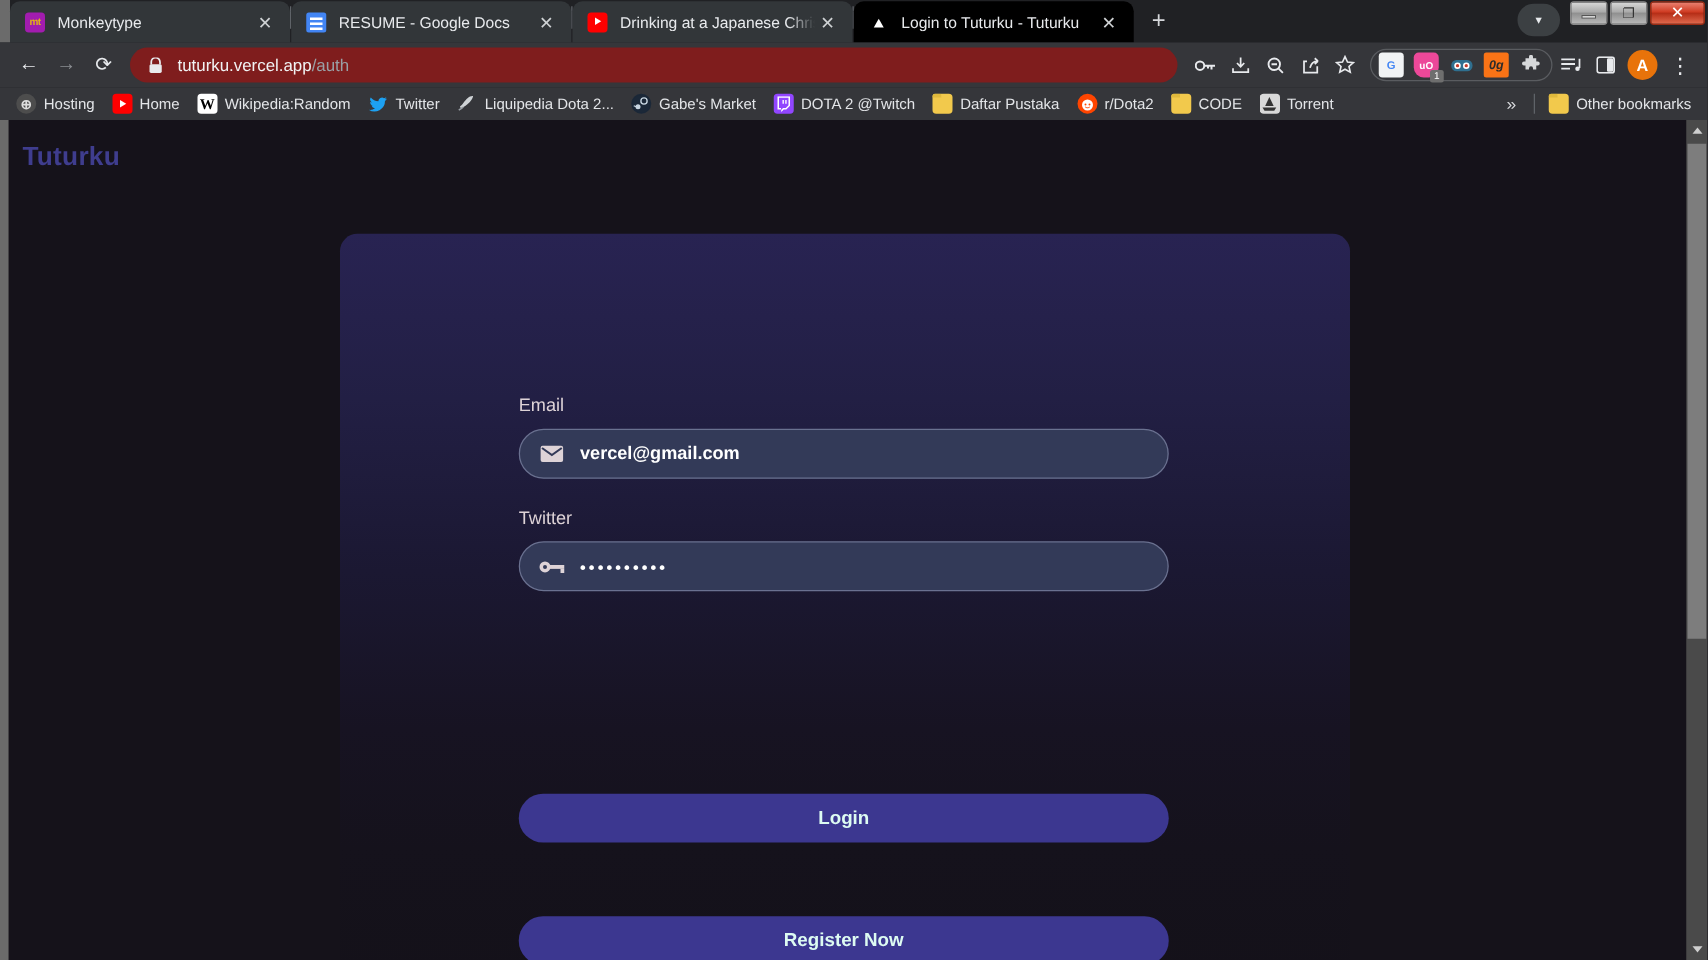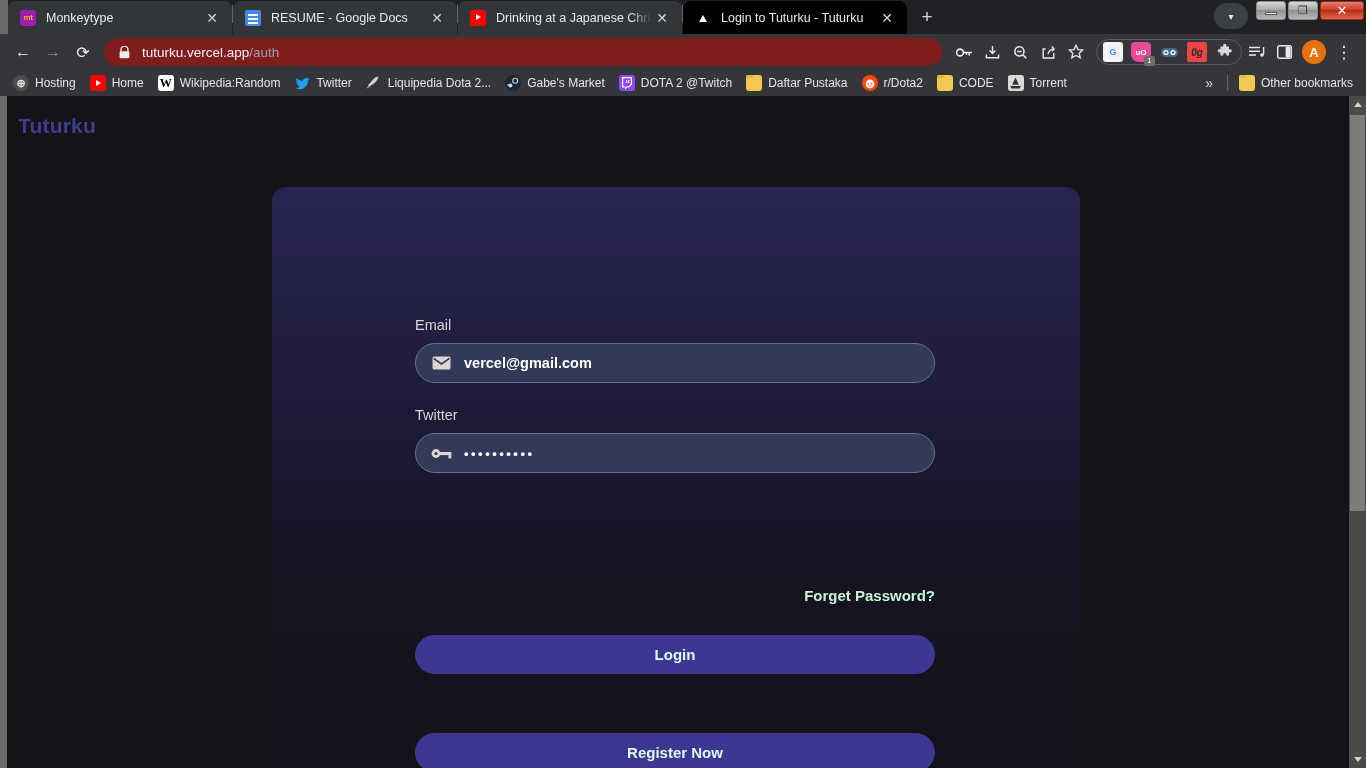--- a/index.html
+++ b/index.html
@@ -122,21 +122,21 @@
   #ext-group { display: flex; align-items: center; border: 1px solid #5a5c60; border-radius: 14px; padding: 0 2px; margin-left: 6px; height: 26px; }
   .extico { width: 20px; height: 20px; flex: 0 0 20px; margin: 0 4px; border-radius: 3px; position: relative;
             display: flex; align-items: center; justify-content: center; font-size: 9px; font-weight: bold; }
   .ext-gtrans { background: #f1f3f4; color: #4285f4; }
   .ext-ublock { background: #ec4899; border-radius: 4px 4px 8px 8px; color: #fff; font-size: 8px; align-items: center; }
   .ext-badge {
     position: absolute; right: -4px; bottom: -4px; background: #6e6e6e; color: #fff;
     font-size: 8px; line-height: 10px; min-width: 11px; text-align: center; border-radius: 2px; font-weight: normal;
   }
   .ext-robot { background: transparent; }
-  .ext-0g { background: #ef4444; color: #2b2b2b; font-size: 10px; font-style: italic; border-radius: 2px; }
+  .ext-0g { background: #f97316; color: #2b2b2b; font-size: 10px; font-style: italic; border-radius: 2px; }
   .ext-puzzle { background: transparent; color: #d6d8da; }
   #avatar {
     width: 24px; height: 24px; flex: 0 0 24px; border-radius: 50%;
     background: #e8730a; color: #fff; font-size: 13px; font-weight: bold;
     display: flex; align-items: center; justify-content: center; margin: 0 4px;
   }
 
   
   #bookmarks {
     position: absolute; left: 0; top: 70px; width: 1366px; height: 26px;
@@ -503,21 +503,20 @@
                 <circle cx="5" cy="6.5" r="4.4" fill="#ded3d7"></circle>
                 <circle cx="5" cy="6.5" r="1.6" fill="#333a58"></circle>
                 <rect x="8.4" y="5" width="12" height="3.1" fill="#ded3d7"></rect>
                 <rect x="17.4" y="8.1" width="3" height="3.3" fill="#ded3d7"></rect>
               </svg>
             </span>
             <span class="field-value dots">••••••••••</span>
           </div>
         </div>
 
-        <div id="forget">Forget Password?</div>
 
         <div class="pill-btn" id="login-btn">Login</div>
 
 
         <div class="pill-btn" id="register-btn">Register Now</div>
 
       </div>
     </div>
   </div>
 

